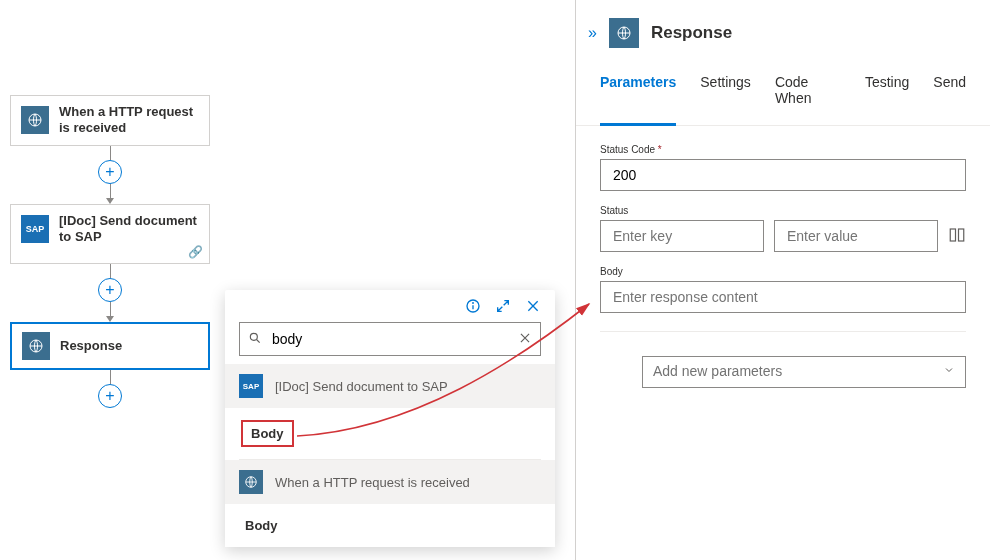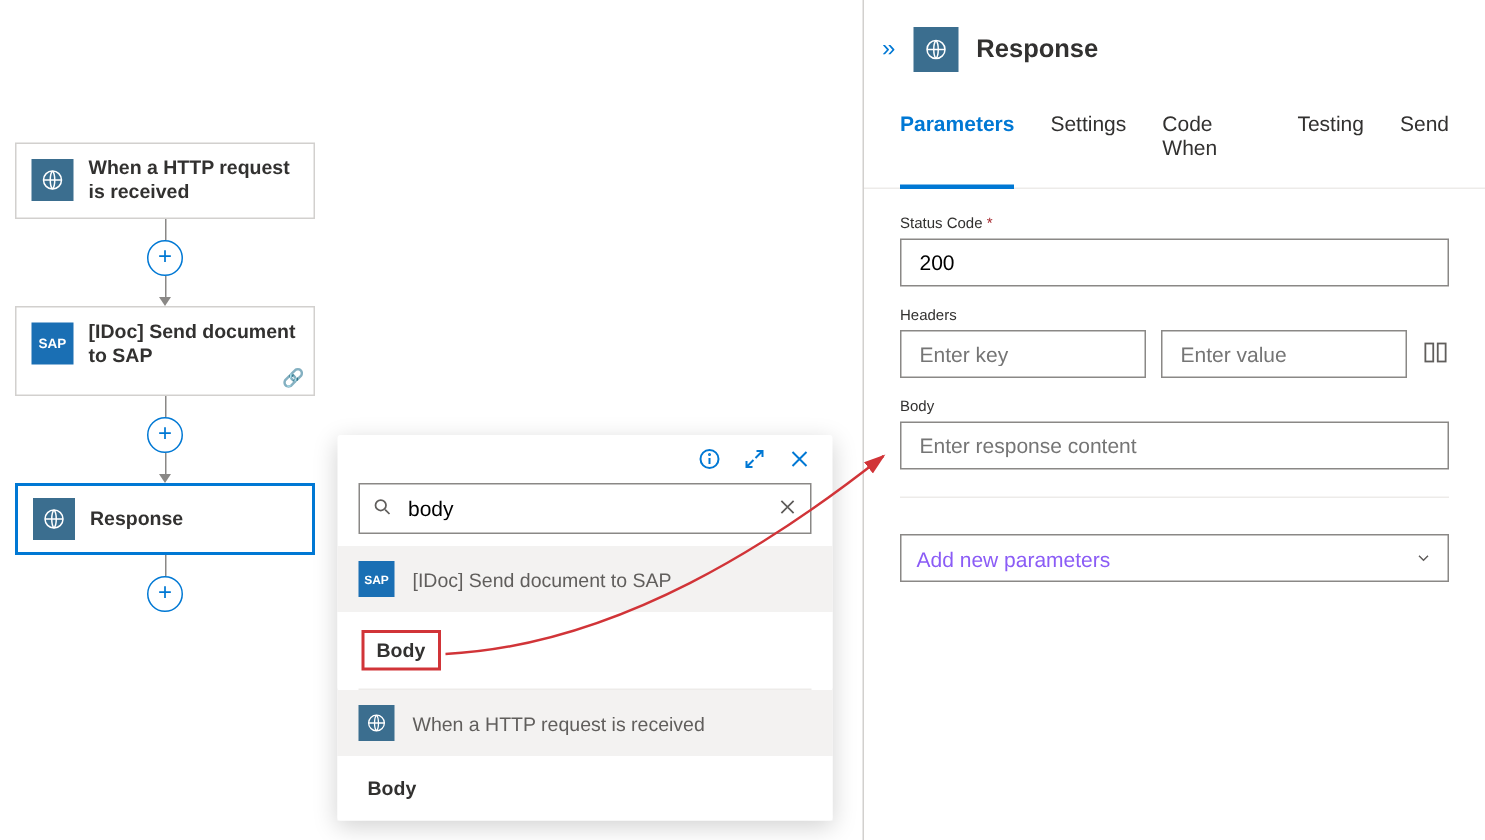--- a/index.html
+++ b/index.html
@@ -128,31 +128,31 @@
   .tab { padding: 4px 0 19px; cursor:pointer; color:#323130; font-size:14px; }
   .tab.active {
     color:#0078d4; font-weight:600; border-bottom:3px solid #0078d4;
     margin-bottom:-1px;
   }
   .fields { padding: 18px 24px; display:flex; flex-direction:column; gap:14px; }
   .label { font-size:10px; color:#323130; margin-bottom:4px; }
   .req { color:#a4262c; }
   .textbox, .selectbox {
     border:1px solid #8a8886; padding:6px 10px; font-size:14px;
-    height:32px; display:flex; align-items:flex-end; background:#fff;
+    height:32px; display:flex; align-items:flex-start; background:#fff;
   }
   .textbox input {
     border:none; outline:none; width:100%; font:inherit; background:transparent;
   }
   .kv-row { display:flex; align-items:center; gap:10px; }
   .kv-row .textbox { flex:1; }
   .kv-row .textbox.placeholder { color:#605e5c; }
   .kv-toggle { color:#605e5c; cursor:pointer; }
   .kv-toggle svg { width:18px; height:18px; }
-  .selectbox { justify-content:space-between; cursor:pointer; color:#8b5cf6; }
+  .selectbox { justify-content:space-between; cursor:pointer; color:#737373;margin-left:42px; }
   .selectbox .chev svg { width:12px; height:12px; stroke:#605e5c; }
   hr.sep { border:none; border-top:1px solid #edebe9; margin:4px 0 10px; }
 
   
   .red-arrow {
     position:absolute;
     left: 293px; top: 290px;
     width: 300px; height: 160px;
     pointer-events:none;
   }
@@ -280,21 +280,21 @@
     <div class="tab">Send</div>
   </div>
   <div class="fields">
     <div>
       <div class="label"><span>Status Code</span> <span class="req">*</span></div>
       <div class="textbox">
         <input value="200" style="">
       </div>
     </div>
     <div>
-      <div class="label">Headers</div>
+      <div class="label">Status</div>
       <div class="kv-row">
         <div class="textbox placeholder">
           <input placeholder="Enter key" style="">
         </div>
         <div class="textbox placeholder">
           <input placeholder="Enter value" style="">
         </div>
         <span class="kv-toggle">
           <svg viewBox="0 0 24 24" fill="none" stroke="#605e5c" stroke-width="1.6">
               <rect x="3" y="4" width="7" height="16"></rect>

